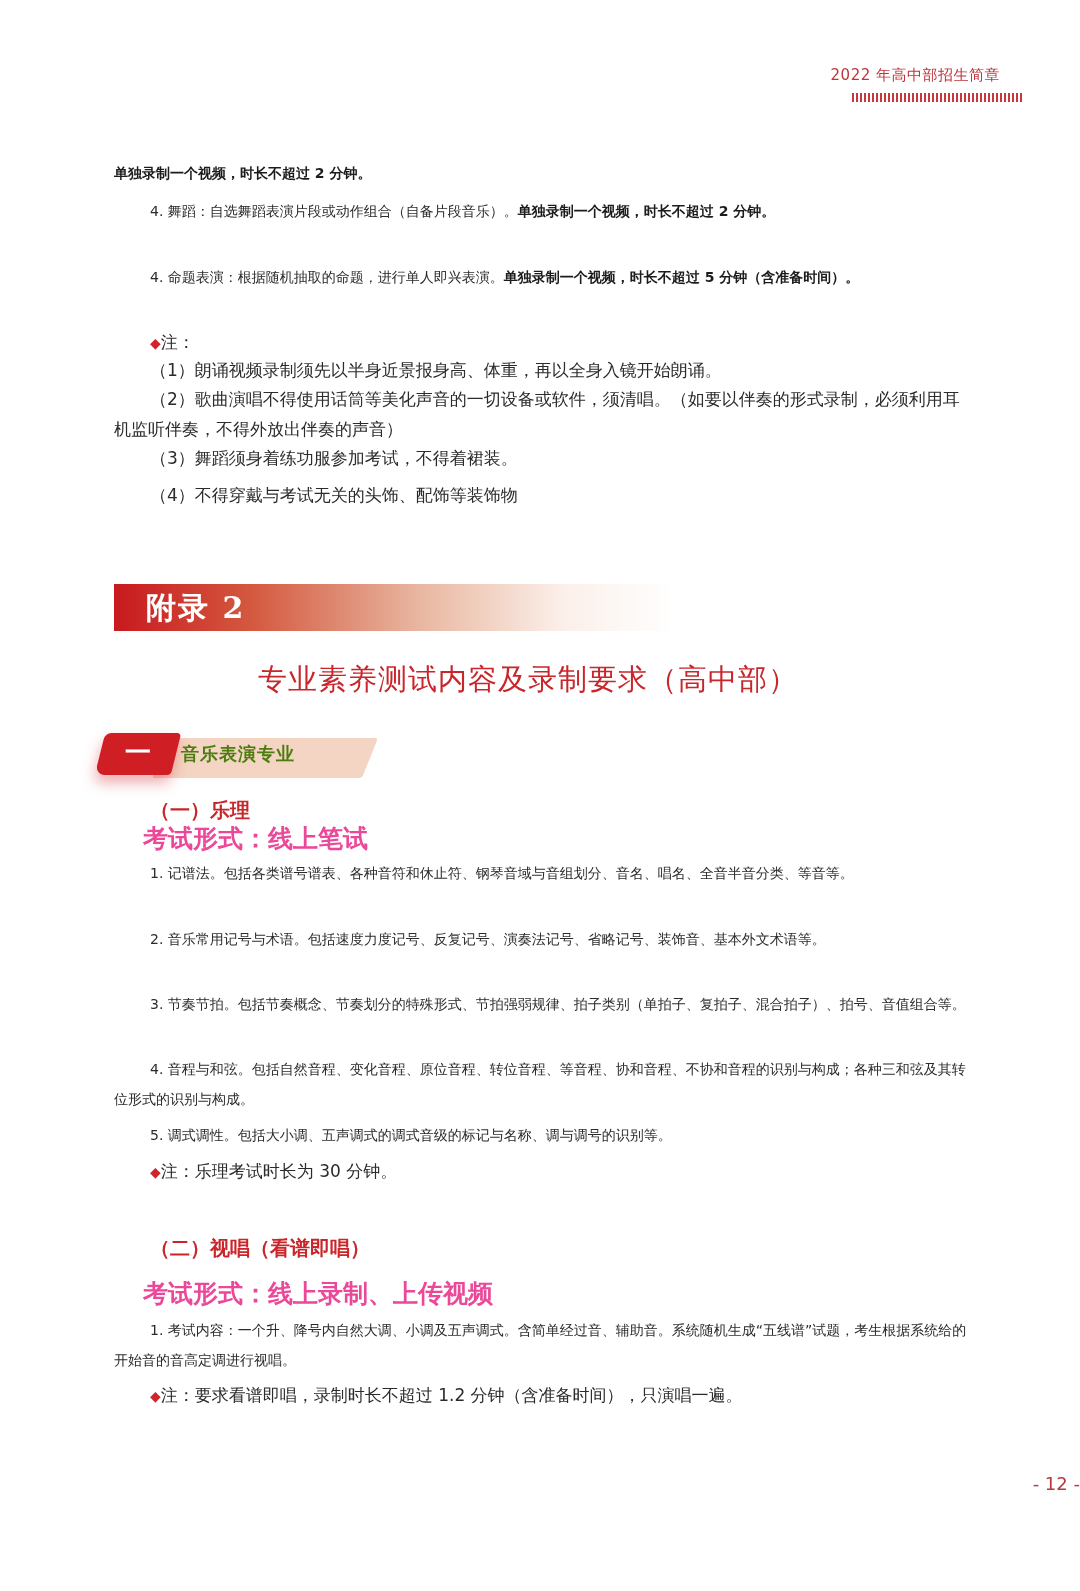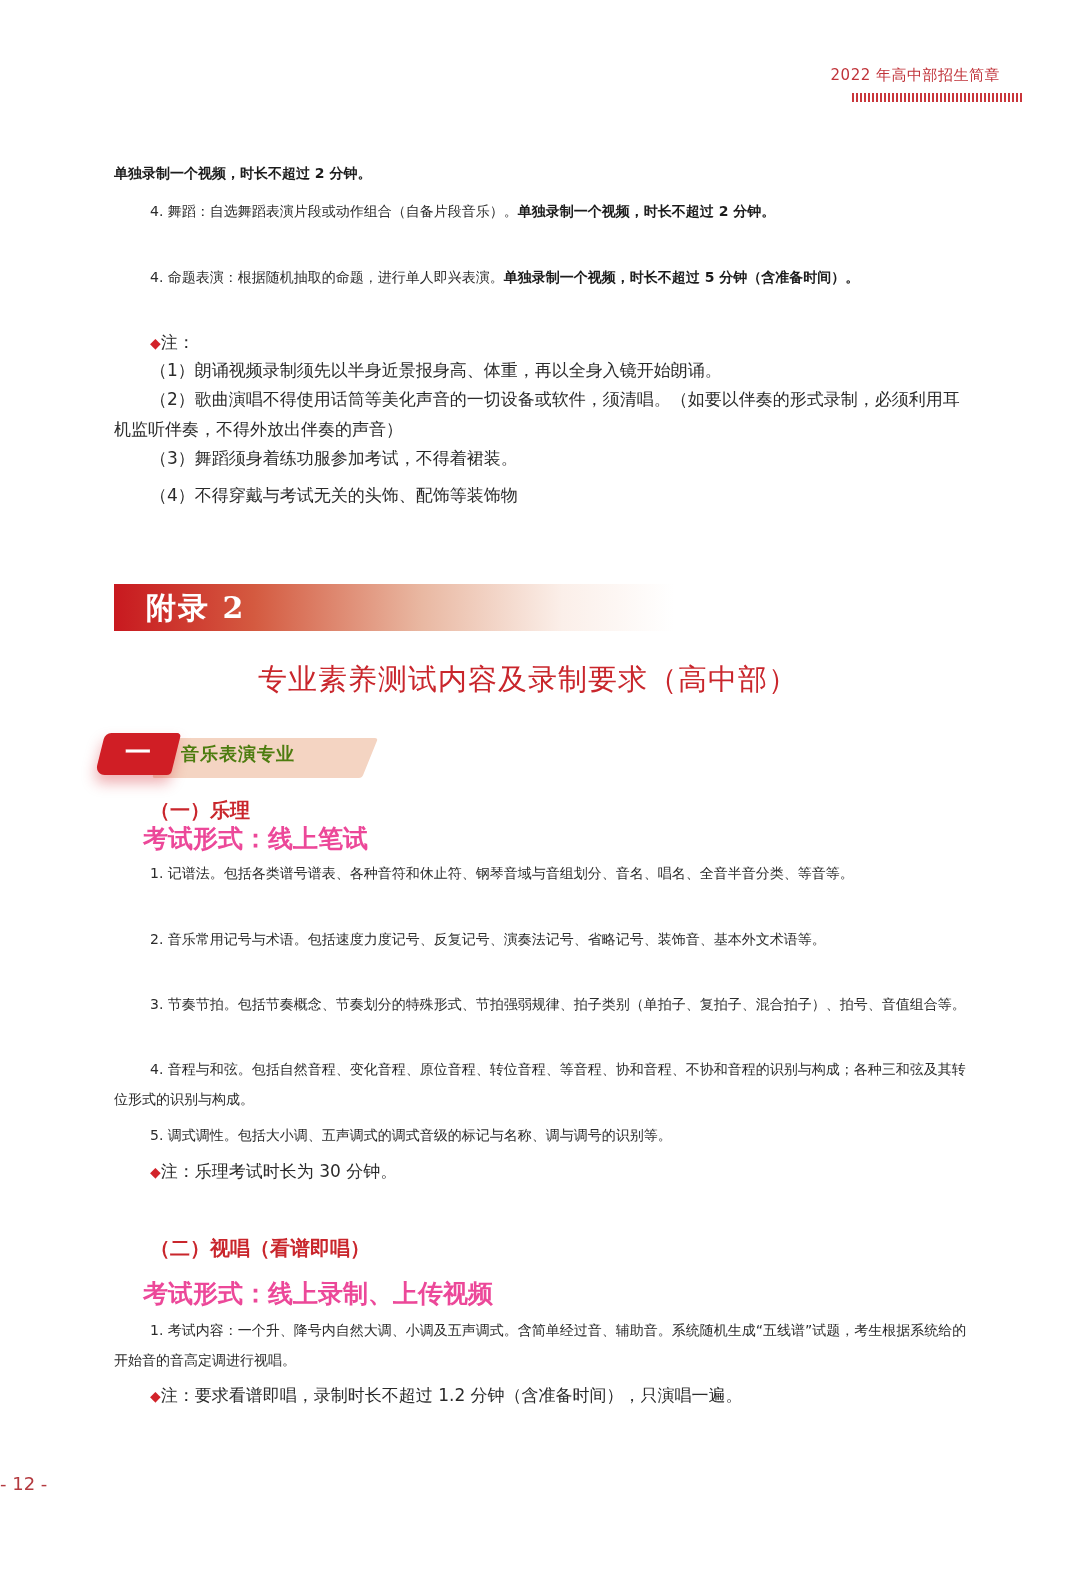--- a/index.html
+++ b/index.html
@@ -24,21 +24,21 @@
     .sec-pill-bg { left: 160px; top: 738px; width: 210px; height: 40px; background: #f4d4c2;
                    transform: skewX(-22deg); border-radius: 3px; }
     .sec-num { left: 100px; top: 733px; width: 76px; height: 42px; background: #d01e25;
                border-radius: 6px 4px 4px 10px; transform: skewX(-14deg);
                box-shadow: 0 8px 14px rgba(208,30,37,0.35); }
     .sec-num-text { left: 116px; top: 735px; width: 44px; text-align: center; font-size: 26px;
                     font-weight: bold; color: #ffffff; }
     .sec-label { left: 181px; top: 742px; font-size: 18px; font-weight: bold; color: #4d7c0f; letter-spacing: 1px; }
     .sub-head { left: 150px; font-size: 20px; font-weight: bold; color: #c9262c; }
     .exam-form { left: 143px; font-size: 25px; font-weight: bold; color: #ec4899; }
-    .page-num { left: 0; width: 1080px; top: 1473px; text-align: left; font-size: 18px; color: #b33a3f; }
+    .page-num { left: 0; width: 1080px; top: 1473px; text-align: right; font-size: 18px; color: #b33a3f; }
   </style>
 </head>
 <body>
 
 <div class="abs header-title">2022 年高中部招生简章</div>
 <div class="abs header-bars"></div>
 
 <div class="abs para" style="top:158px;">
   <b>单独录制一个视频，时长不超过 2 分钟。</b>
 </div>

